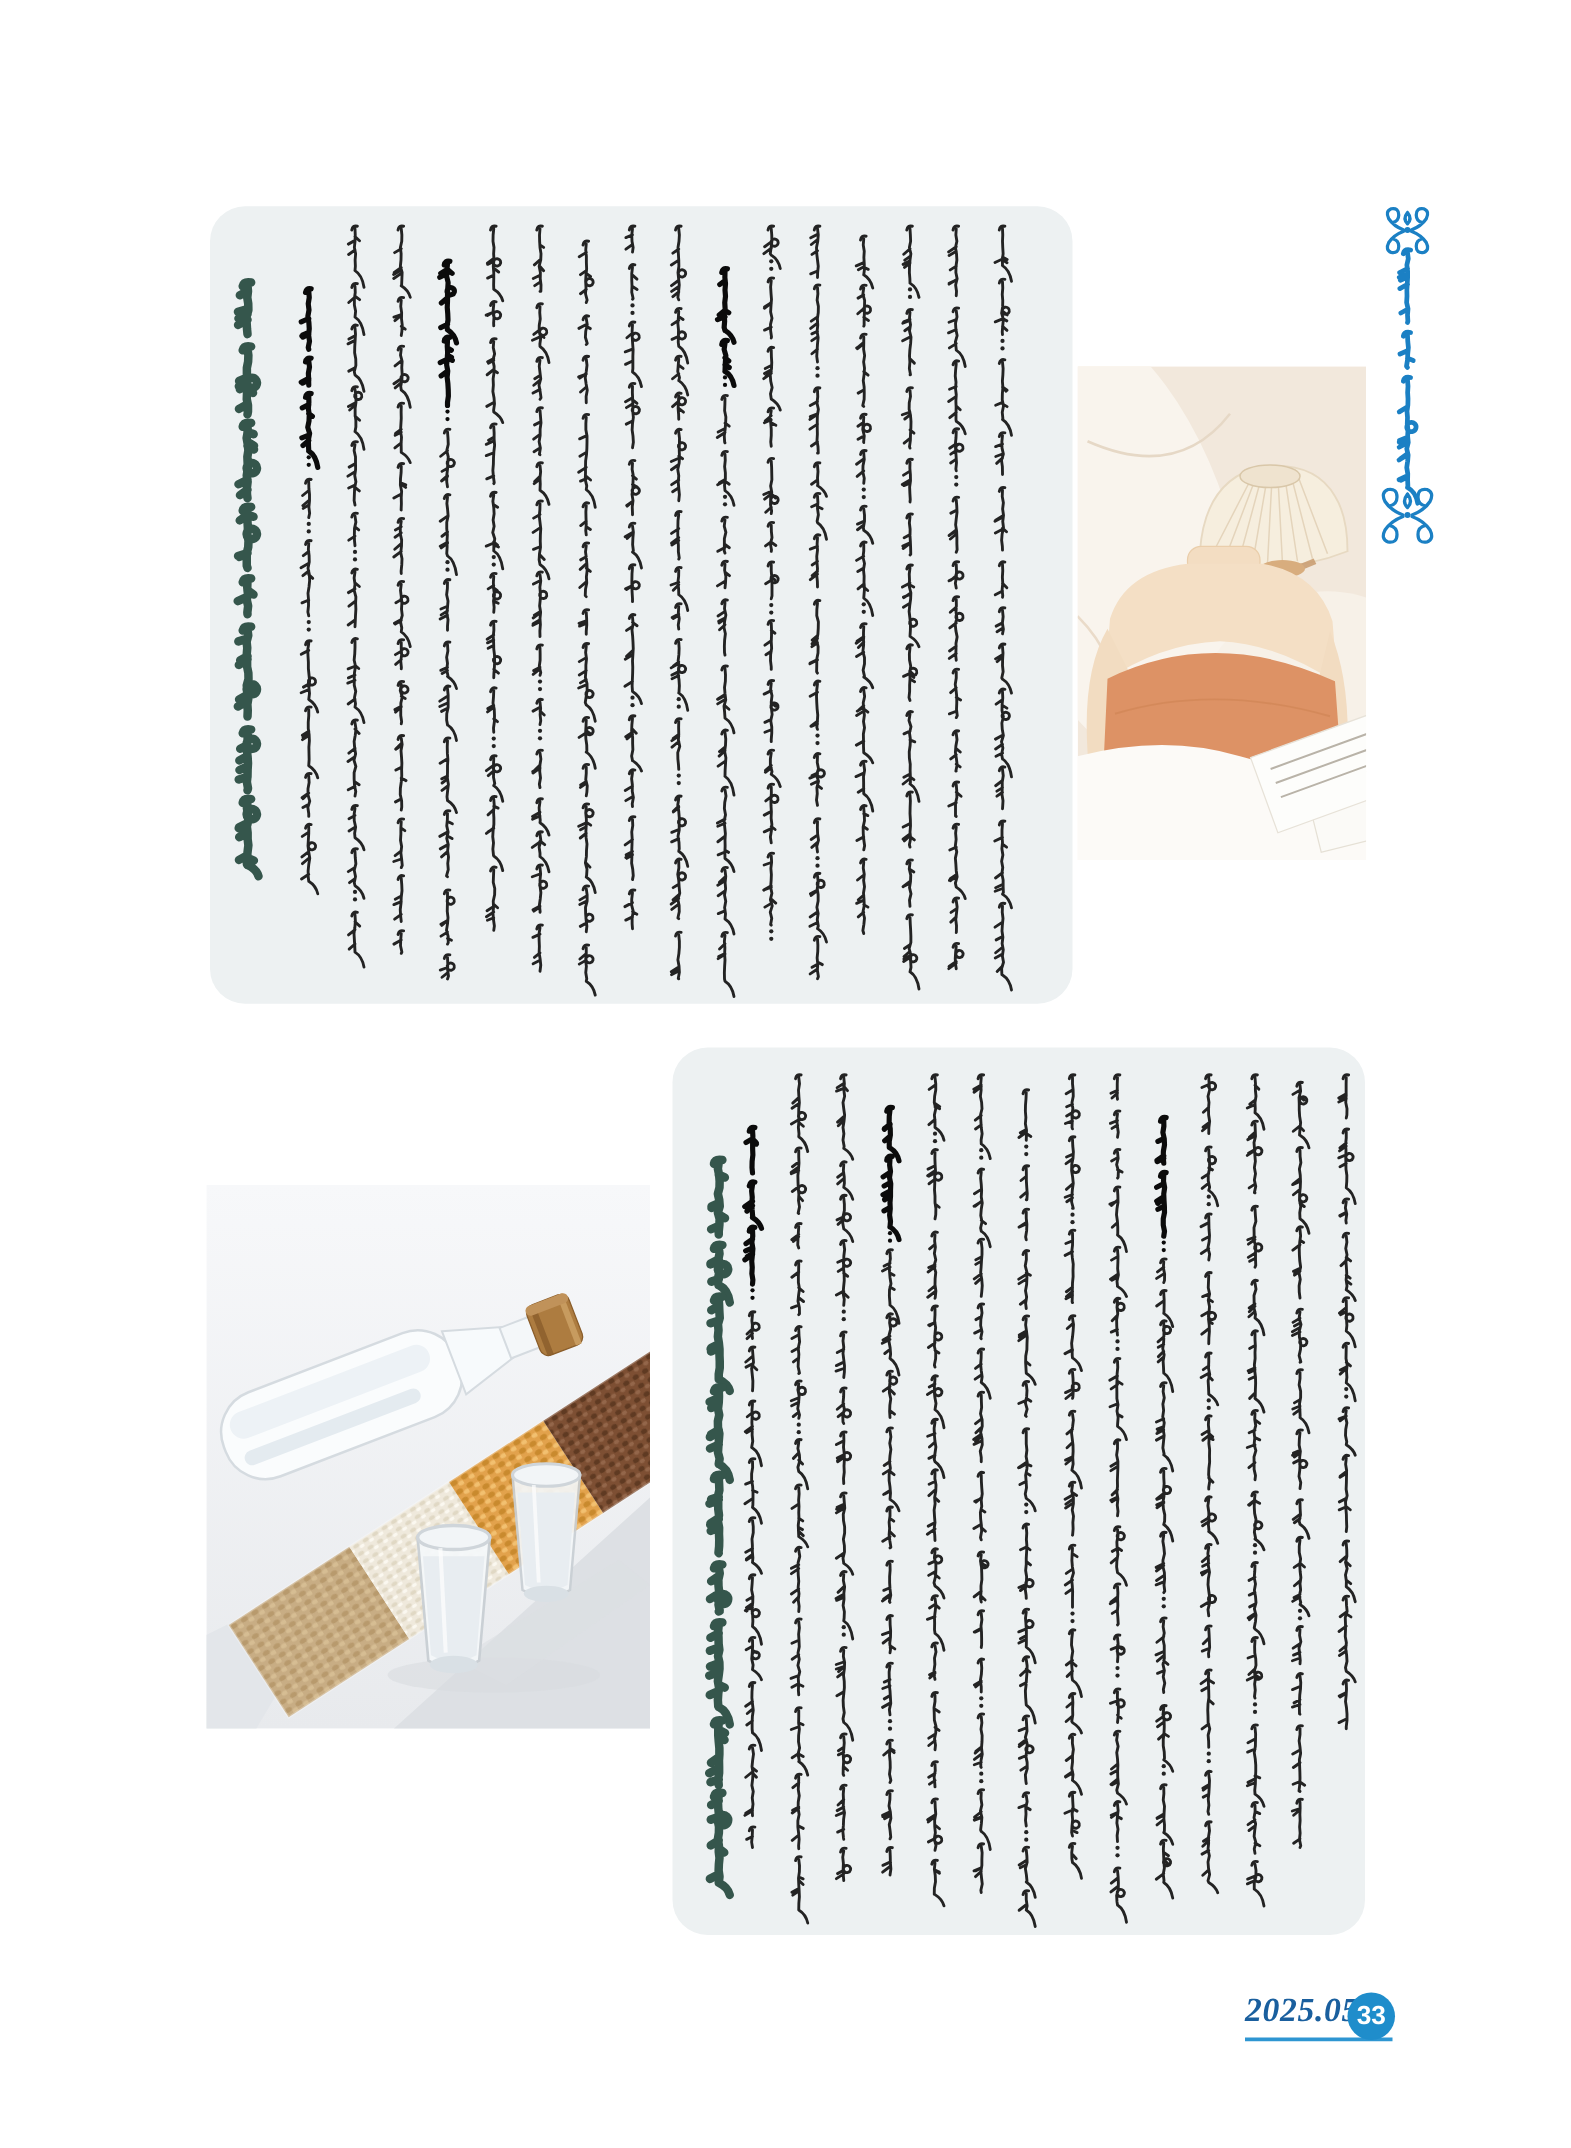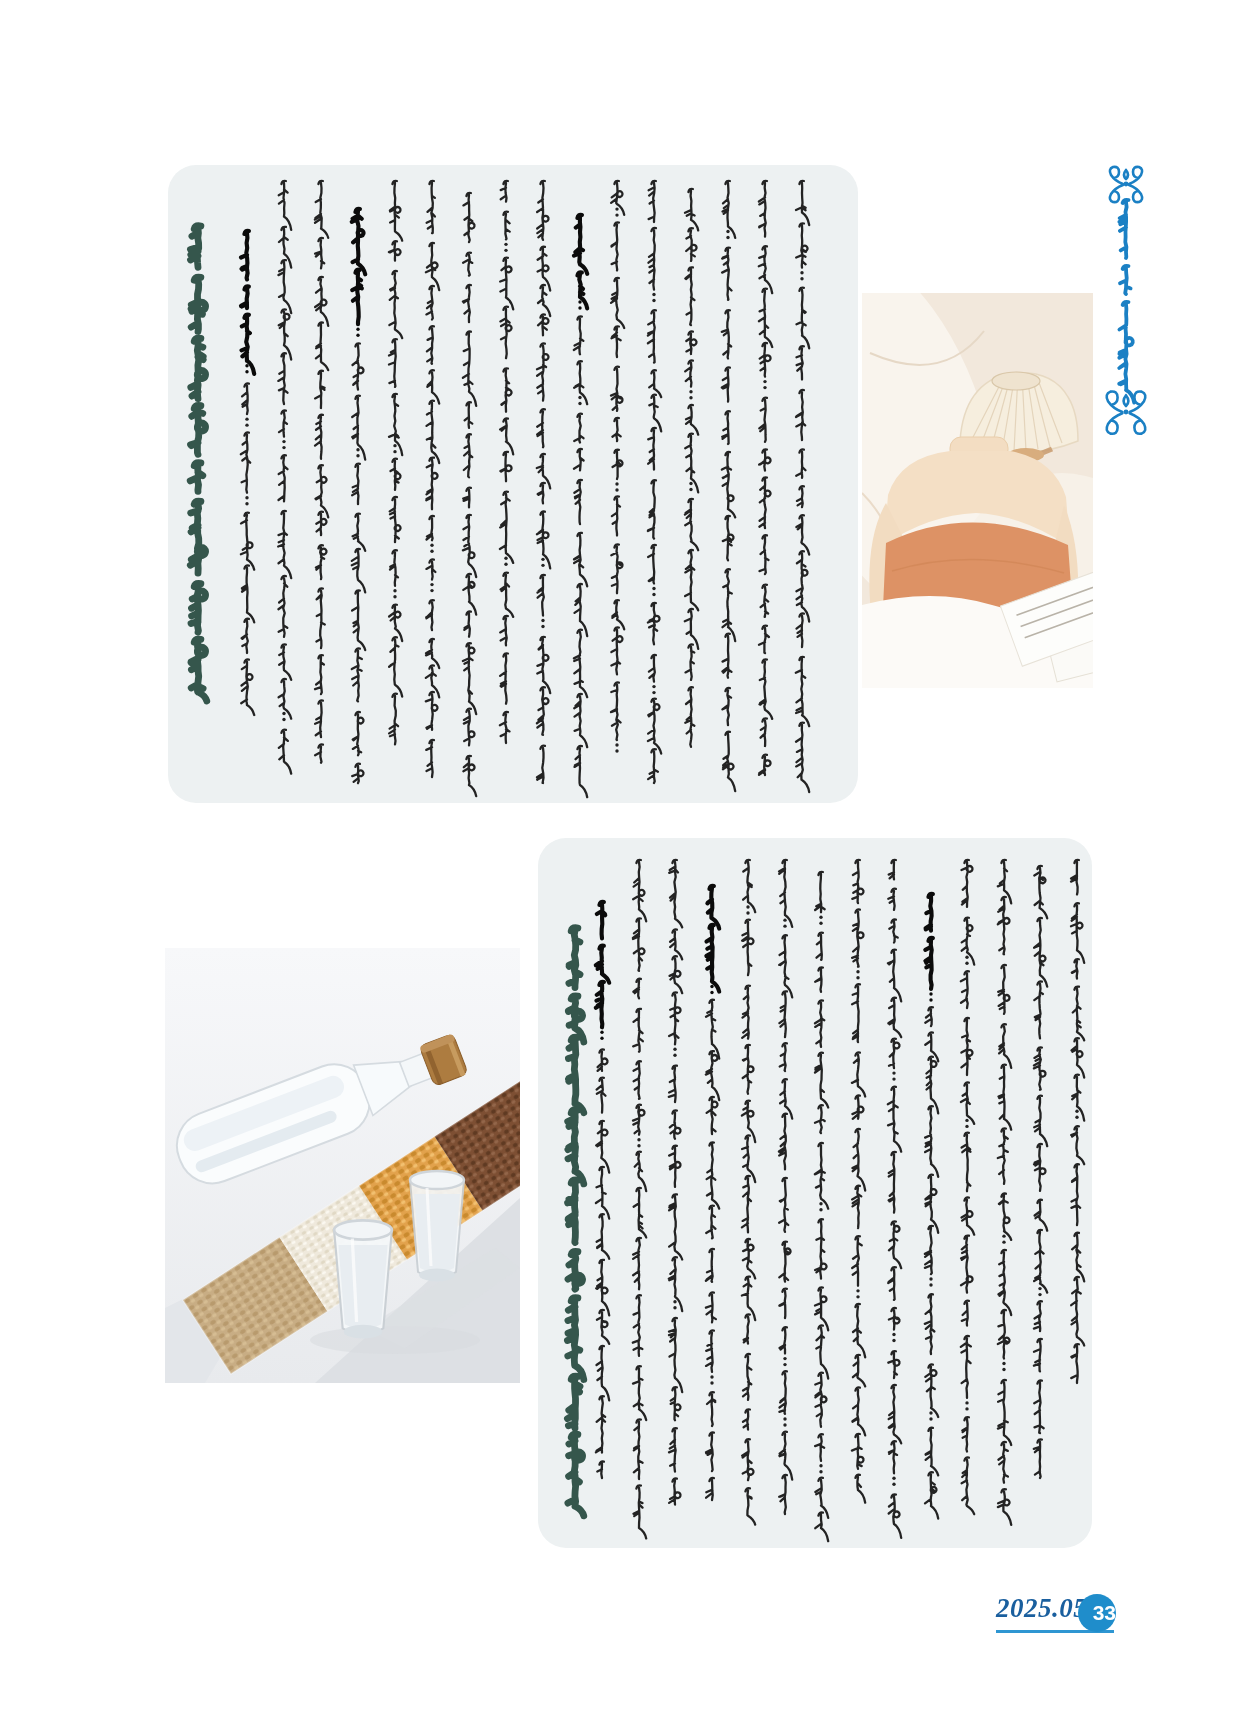--- a/index.html
+++ b/index.html
@@ -6,21 +6,21 @@
   .page{position:relative;width:1257px;height:1718px;background:#fff;overflow:hidden;
         font-family:"Liberation Sans",sans-serif;}
   .blk{position:absolute;background:#edf1f2;border-radius:28px;}
   .photo{position:absolute;overflow:hidden;}
   .photo svg{display:block;width:100%;height:100%;}
   #scriptLayer{position:absolute;left:0;top:0;width:1257px;height:1718px;pointer-events:none;}
   .footer-date{position:absolute;font-family:"Liberation Serif",serif;font-weight:700;
                font-style:italic;font-size:27px;letter-spacing:.5px;}
   .rule{position:absolute;height:3px;}
   .badge{position:absolute;width:38px;height:38px;border-radius:50%;display:flex;
-         align-items:center;justify-content:flex-end;color:#fff;font-size:21px;font-weight:700;
+         align-items:center;justify-content:center;color:#fff;font-size:21px;font-weight:700;
          font-family:"Liberation Sans",sans-serif;}
 </style>
 </head>
 <body>
 
 <div class="page" id="page">
 
   <div class="blk" id="block1" style="left: 168px; top: 165px; width: 690px; height: 638px; background: rgb(237, 241, 242); border-radius: 28px;"></div>
   <div class="blk" id="block2" style="left: 538px; top: 838px; width: 554px; height: 710px; background: rgb(237, 241, 242); border-radius: 28px;"></div>
 

